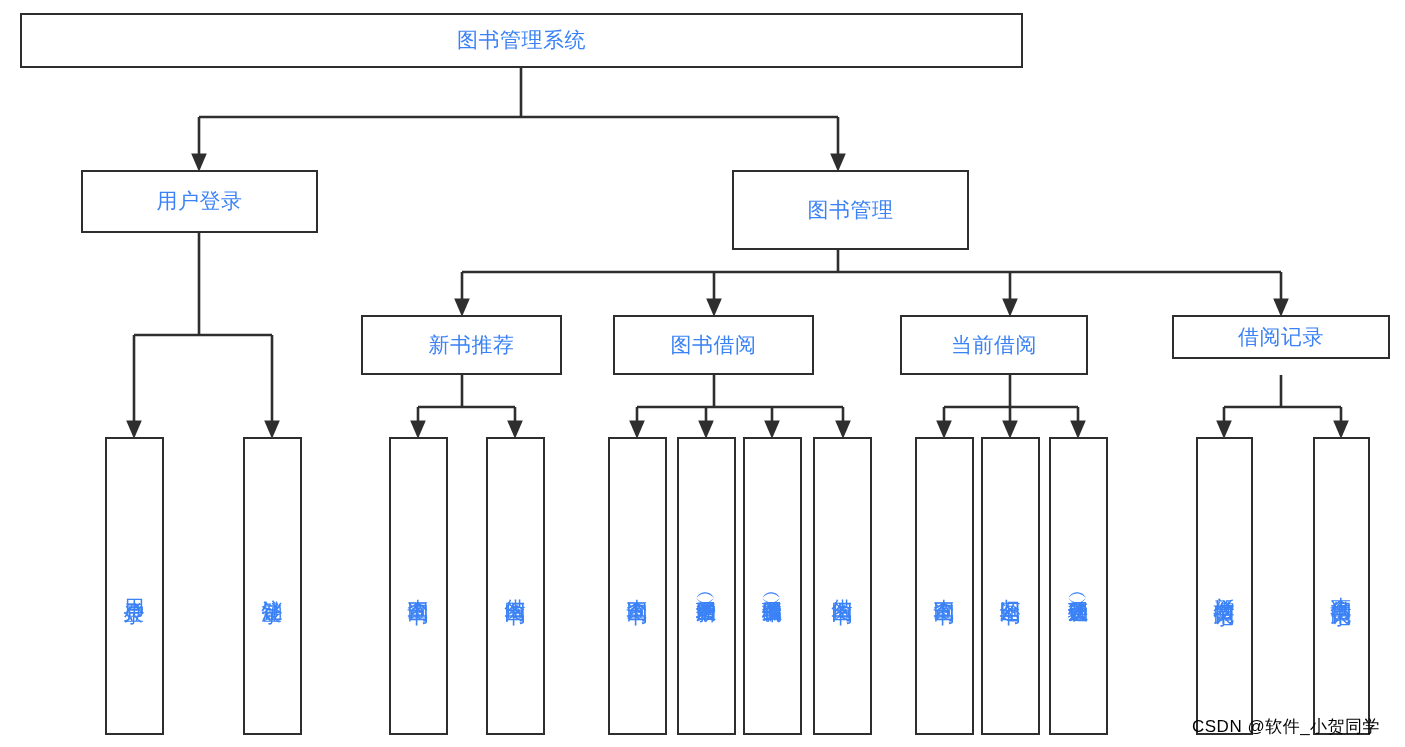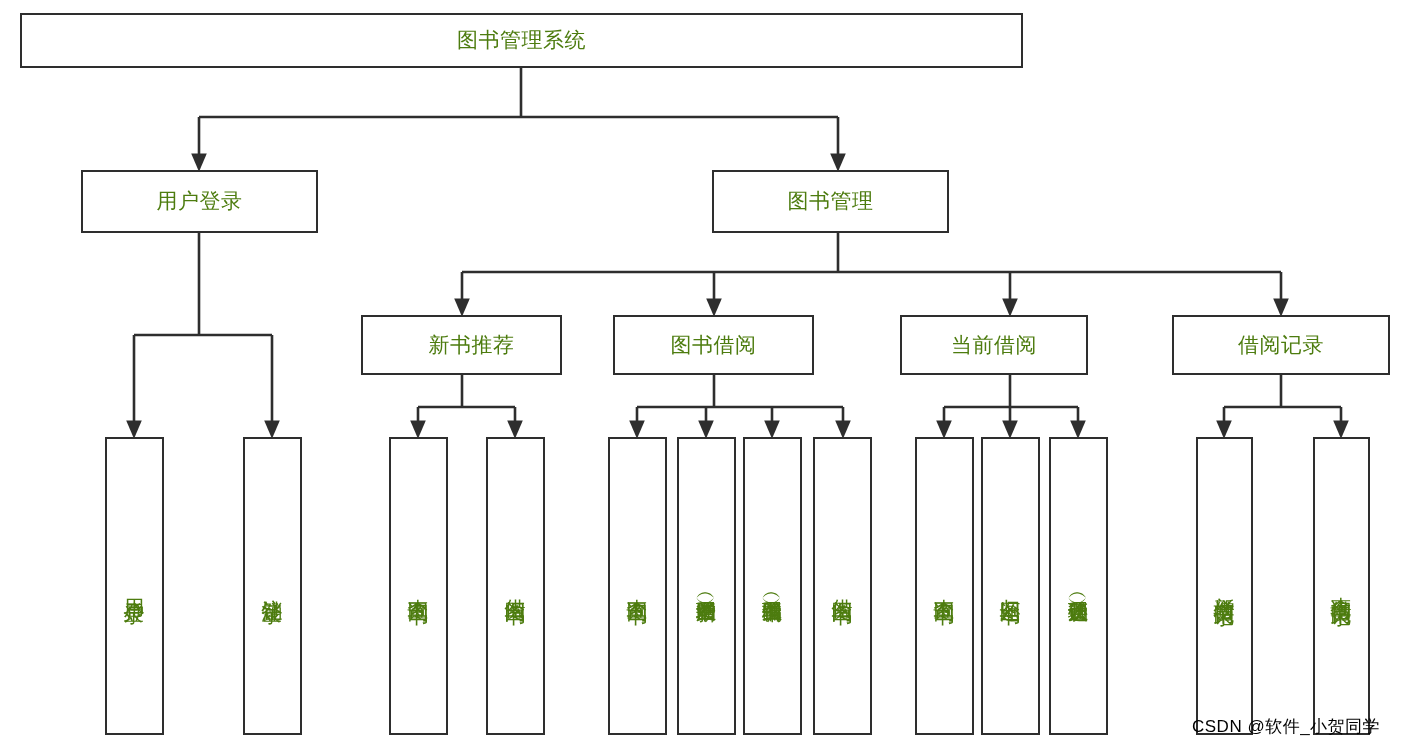--- a/index.html
+++ b/index.html
@@ -28,21 +28,21 @@
     position: absolute;
     box-sizing: border-box;
     background: #ffffff;
     border: 2.5px solid #2e2e2e;
     display: flex;
     align-items: center;
     justify-content: center;
     z-index: 2;
   }
   .node .label {
-    color: #4d7c0f;
+    color: #3b82f6;
     font-size: 21px;
     line-height: 1.18;
     letter-spacing: 0.5px;
     text-align: center;
     white-space: nowrap;
   }
   .node.vertical {
     align-items: center;
     justify-content: center;
     padding: 6px 0;
@@ -125,34 +125,34 @@
     </g>
   </svg>
 
   <div class="node" style="left:20px; top:13px; width:1003px; height:55px;">
     <span class="label">图书管理系统</span>
   </div>
 
   <div class="node" style="left:81px; top:170px; width:237px; height:63px;">
     <span class="label">用户登录</span>
   </div>
-  <div class="node" style="left:712px; top:170px; width:237px; height:63px;">
+  <div class="node" style="left:732px; top:170px; width:237px; height:80px;">
     <span class="label">图书管理</span>
   </div>
 
   <div class="node" style="left:361px; top:315px; width:201px; height:60px;padding-left:20px;">
     <span class="label">新书推荐</span>
   </div>
   <div class="node" style="left:613px; top:315px; width:201px; height:60px;">
     <span class="label">图书借阅</span>
   </div>
   <div class="node" style="left:900px; top:315px; width:188px; height:60px;">
     <span class="label">当前借阅</span>
   </div>
-  <div class="node" style="left:1172px; top:315px; width:218px; height:60px;">
+  <div class="node" style="left:1172px; top:315px; width:218px; height:44px;">
     <span class="label">借阅记录</span>
   </div>
 
   <div class="node vertical" style="left:105px; top:437px; width:59px; height:298px;">
     <span class="label">用户登录</span>
   </div>
   <div class="node vertical" style="left:243px; top:437px; width:59px; height:298px;">
     <span class="label">注销登录</span>
   </div>
 

